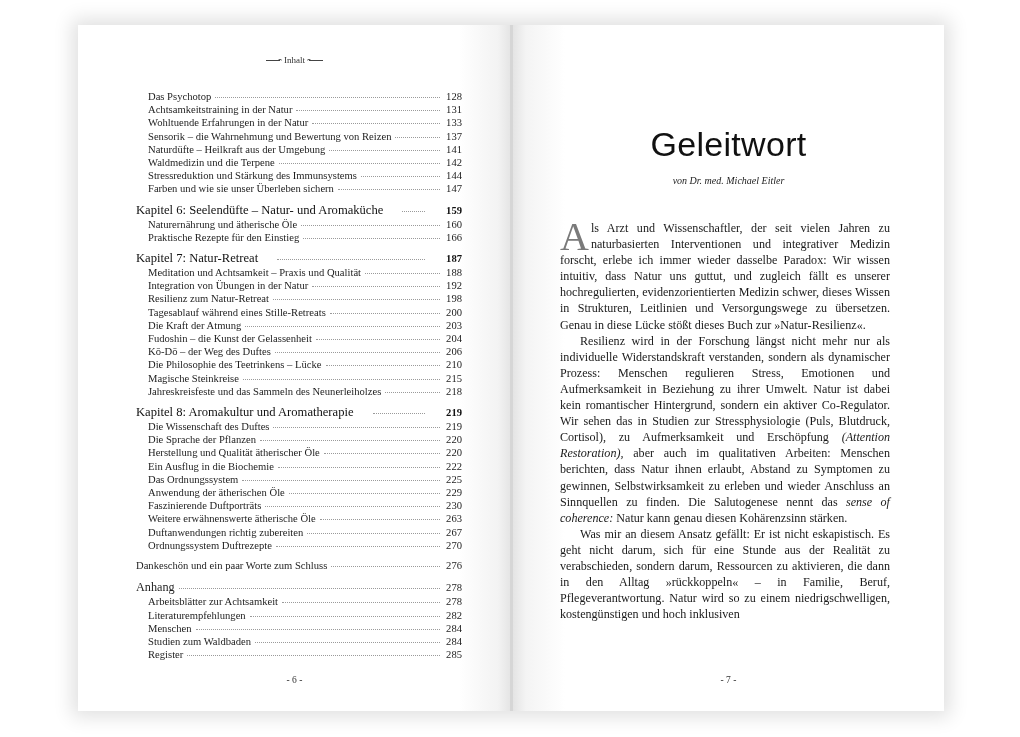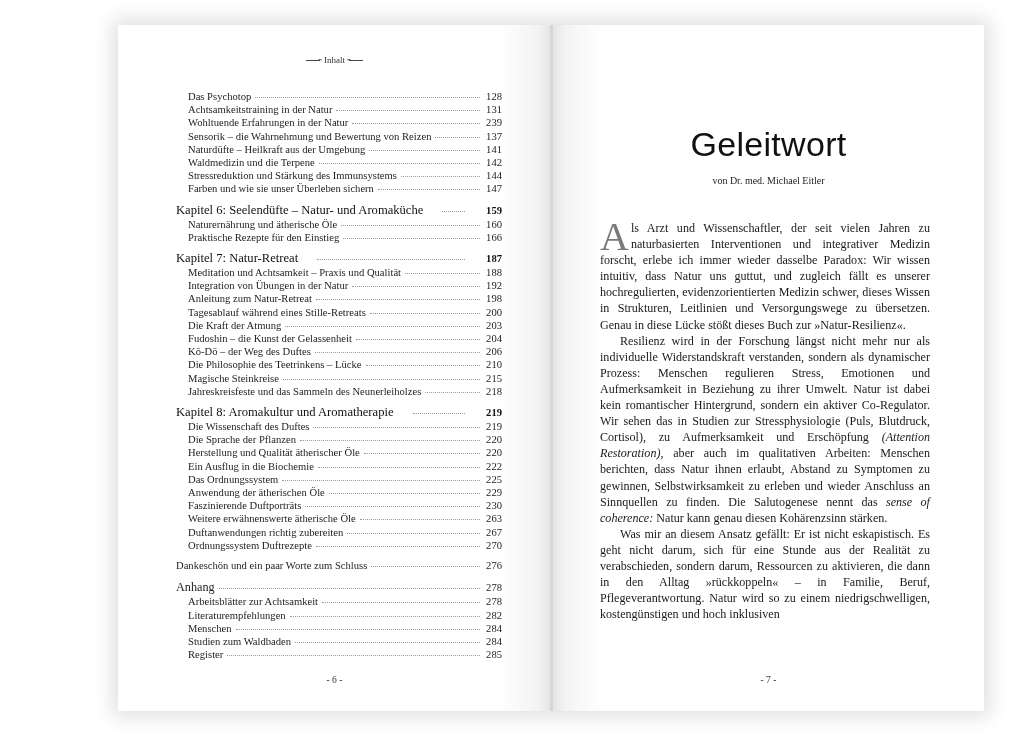--- a/index.html
+++ b/index.html
@@ -3,21 +3,20 @@
   <meta charset="utf-8">
   <style>
     html, body { margin: 0; padding: 0; }
     body {
       width: 1020px; height: 737px; background: #ffffff; position: relative; overflow: hidden;
       font-family: "DejaVu Serif", "Liberation Serif", serif; color: #1a1a1a;
     }
     .spread {
       position: absolute; left: 78px; top: 25px; width: 866px; height: 686px;
       box-shadow: 0 0 18px 6px rgba(0,0,0,0.12);
-      margin-left: 40px;
     }
     .page {
       position: absolute; top: 0; height: 686px; background: #ffffff; overflow: hidden;
     }
     .page.left { left: 0; width: 433px;
       background: linear-gradient(to right, #ffffff 0%, #ffffff 88%, #f3f3f3 97%, #e4e4e4 100%); }
     .page.right { left: 435px; width: 431px;
       background: linear-gradient(to right, #e4e4e4 0%, #f4f4f4 3%, #ffffff 12%, #ffffff 100%); }
     .spine { position: absolute; left: 432px; top: 0; width: 3px; height: 686px; background: #d6d6d6; }
 
@@ -42,21 +41,21 @@
     .toc-row.standalone { margin-top: 7px; }
     .toc-row.section-head { font-size: 12.2px; line-height: 14px; margin-top: 8px; }
     .toc-row.section-head .p { font-size: 10.6px; }
 
     .folio { position: absolute; top: 650px; width: 100%; text-align: center; font-family: "Liberation Serif", serif; font-size: 9.5px; color: #333; }
 
     
     .title { position: absolute; top: 100px; left: 0; width: 100%; text-align: center;
       font-family: Liberation Sans, sans-serif; font-size: 34px; color: #111; letter-spacing: 0.3px; }
     .byline { position: absolute; top: 150px; left: 0; width: 100%; text-align: center;
-      font-family: "Liberation Serif", serif; font-size: 10px; color: #222; }
+      font-family: "Liberation Serif", serif; font-style: italic; font-size: 10px; color: #222; }
     .body-text { position: absolute; left: 47px; top: 195px; width: 330px;
       font-family: "Liberation Serif", serif; font-size: 12.1px; line-height: 16.1px; color: #1a1a1a; text-align: justify; }
     .body-text p { margin: 0; }
     .body-text p + p { text-indent: 20px; }
     .dropcap { float: left; font-size: 40px; line-height: 30px; color: #7a7a7a; margin: 2px 2px 0 0; font-family: "Liberation Serif", serif; }
     .body-text em { font-style: italic; }
   </style>
 </head>
 <body>
 
@@ -72,21 +71,21 @@
           <span class="p">128</span>
         </div>
         <div class="toc-row sub">
           <span class="t">Achtsamkeitstraining in der Natur</span>
           <span class="dots"></span>
           <span class="p">131</span>
         </div>
         <div class="toc-row sub">
           <span class="t">Wohltuende Erfahrungen in der Natur</span>
           <span class="dots"></span>
-          <span class="p">239</span>
+          <span class="p">133</span>
         </div>
         <div class="toc-row sub">
           <span class="t">Sensorik – die Wahrnehmung und Bewertung von Reizen</span>
           <span class="dots"></span>
           <span class="p">137</span>
         </div>
         <div class="toc-row sub">
           <span class="t">Naturdüfte – Heilkraft aus der Umgebung</span>
           <span class="dots"></span>
           <span class="p">141</span>
@@ -130,21 +129,21 @@
           <span class="t">Meditation und Achtsamkeit – Praxis und Qualität</span>
           <span class="dots"></span>
           <span class="p">188</span>
         </div>
         <div class="toc-row sub">
           <span class="t">Integration von Übungen in der Natur</span>
           <span class="dots"></span>
           <span class="p">192</span>
         </div>
         <div class="toc-row sub">
-          <span class="t">Anleitung zum Natur-Retreat</span>
+          <span class="t">Resilienz zum Natur-Retreat</span>
           <span class="dots"></span>
           <span class="p">198</span>
         </div>
         <div class="toc-row sub">
           <span class="t">Tagesablauf während eines Stille-Retreats</span>
           <span class="dots"></span>
           <span class="p">200</span>
         </div>
         <div class="toc-row sub">
           <span class="t">Die Kraft der Atmung</span>

